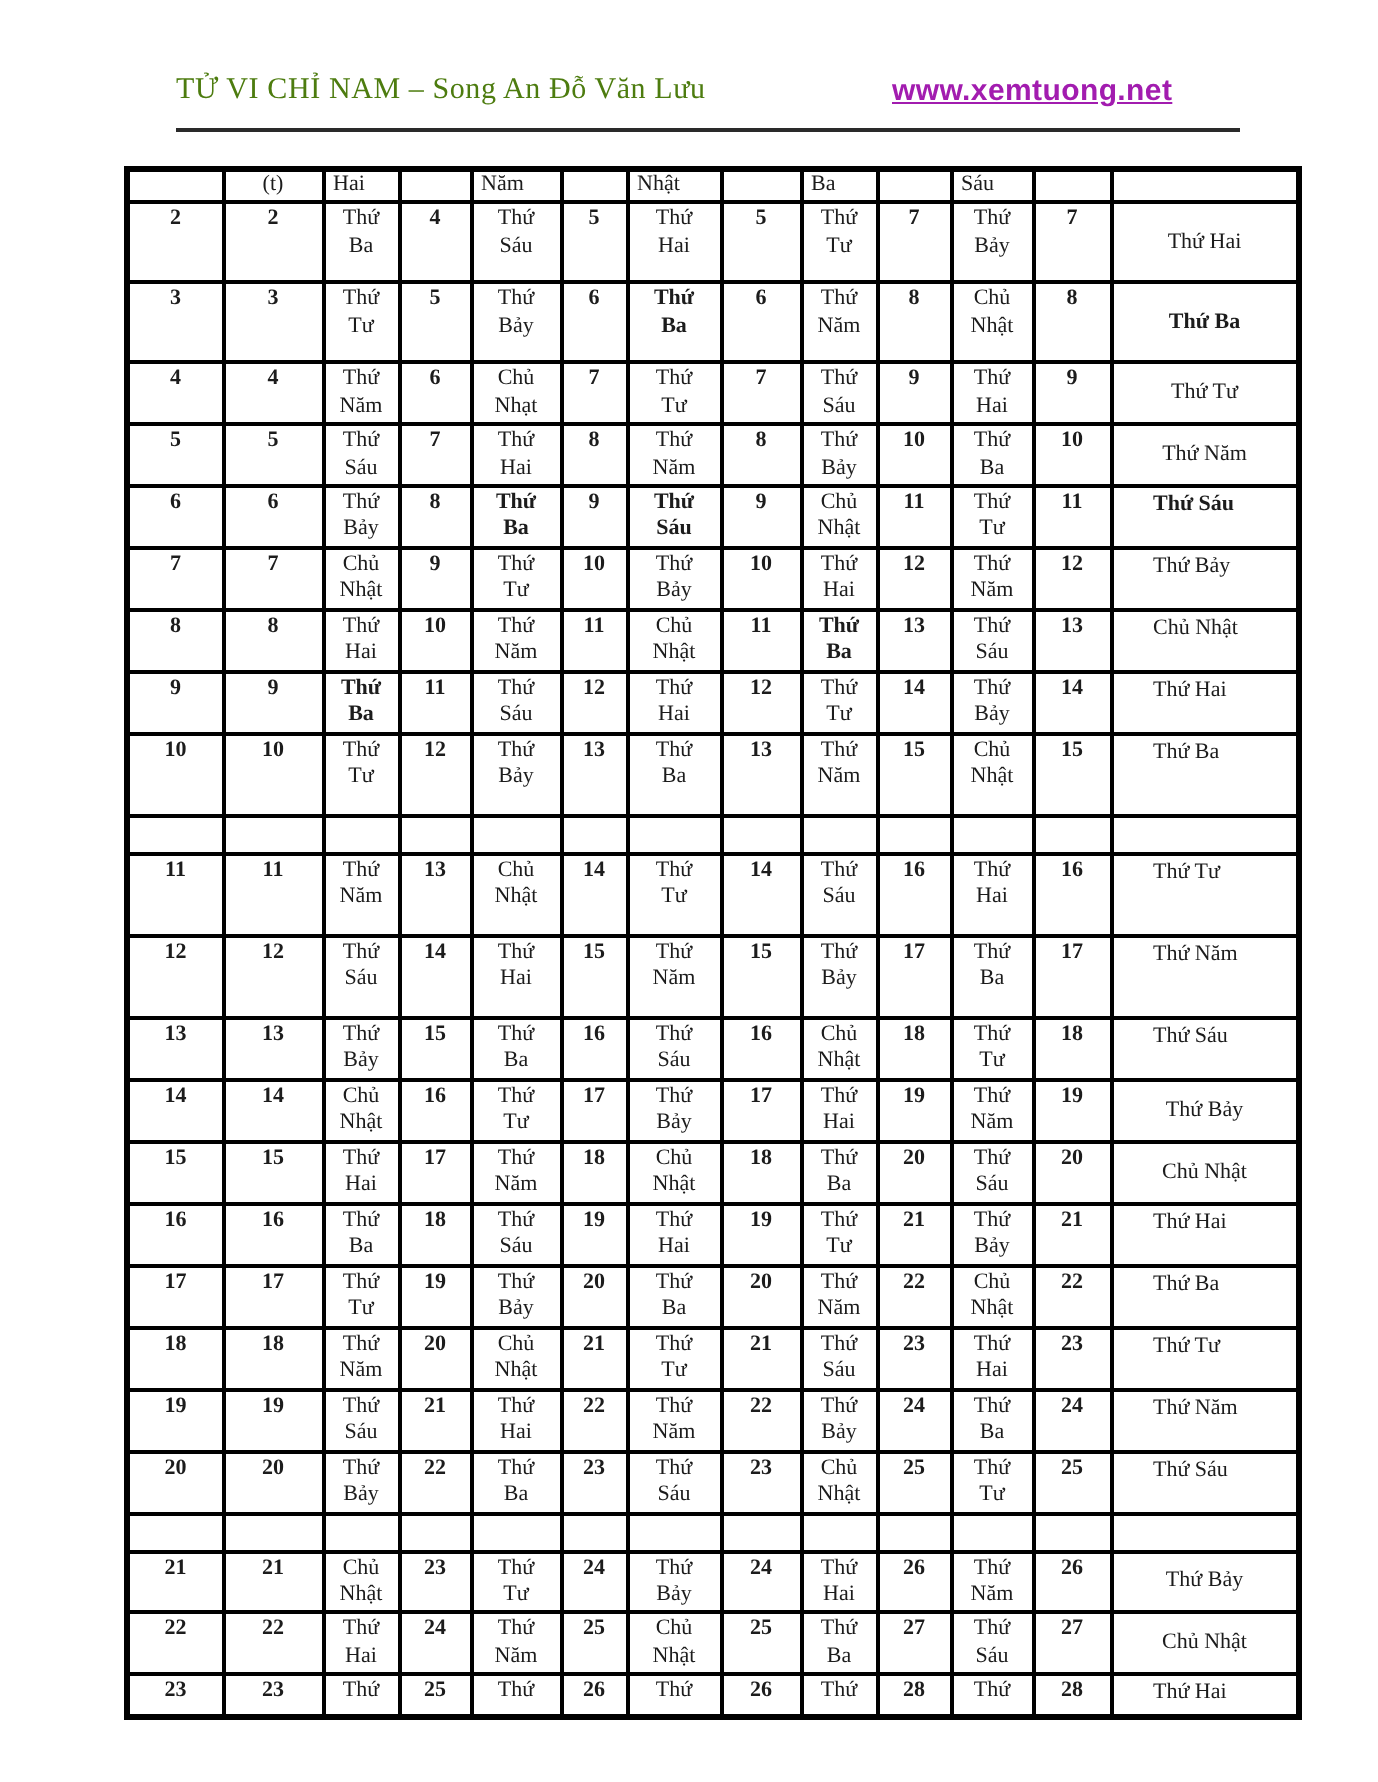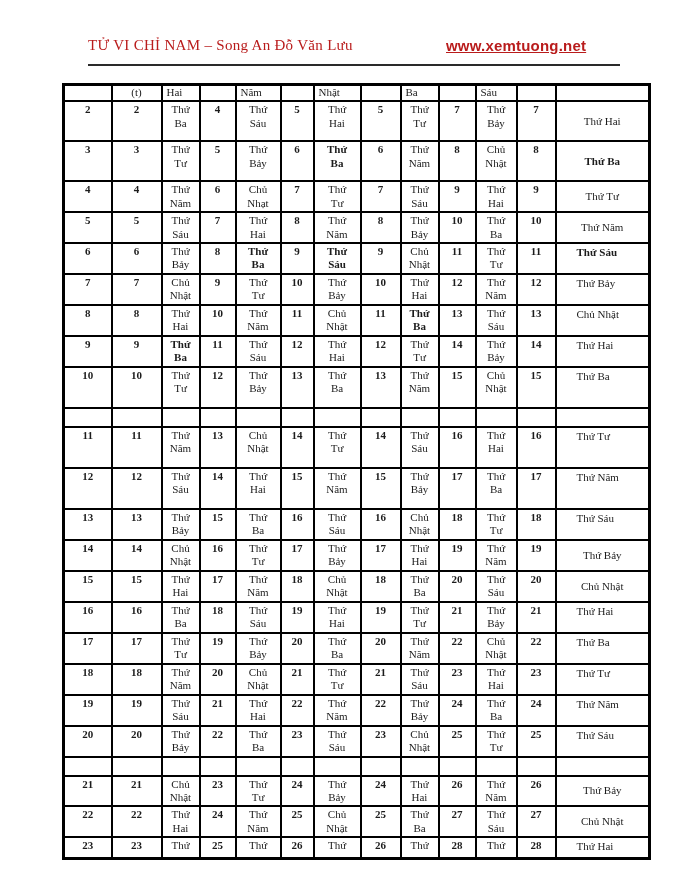--- a/index.html
+++ b/index.html
@@ -2,25 +2,25 @@
 <html><head>
 <meta charset="utf-8">
 <style>
   html,body{margin:0;padding:0;}
   body{
     width:689px;height:891px;background:#ffffff;position:relative;
     font-family:"Liberation Serif", serif;color:#1c1c1c;overflow:hidden;
   }
   .page-title{
     position:absolute;left:88px;top:37px;font-size:15px;letter-spacing:.3px;
-    font-family:"Liberation Serif", serif;color:#b91c1c;white-space:nowrap;
+    font-family:"Liberation Serif", serif;color:#4d7c0f;white-space:nowrap;
   }
   .site-link{
     position:absolute;left:446px;top:37px;font-family:"Liberation Sans", sans-serif;
-    font-weight:bold;font-size:15px;color:#b91c1c;text-decoration:underline;
+    font-weight:bold;font-size:15px;color:#a21caf;text-decoration:underline;
     letter-spacing:.2px;cursor:pointer;
   }
   .rule{position:absolute;left:88px;top:64px;width:532px;height:2px;background:#2a2a2a;}
   table.cal{
     position:absolute;left:62px;top:83px;width:586px;
     border-collapse:collapse;table-layout:fixed;
     border:3px solid #000;
   }
   table.cal td{
     border:2px solid #000;padding:1px 2px;vertical-align:top;

